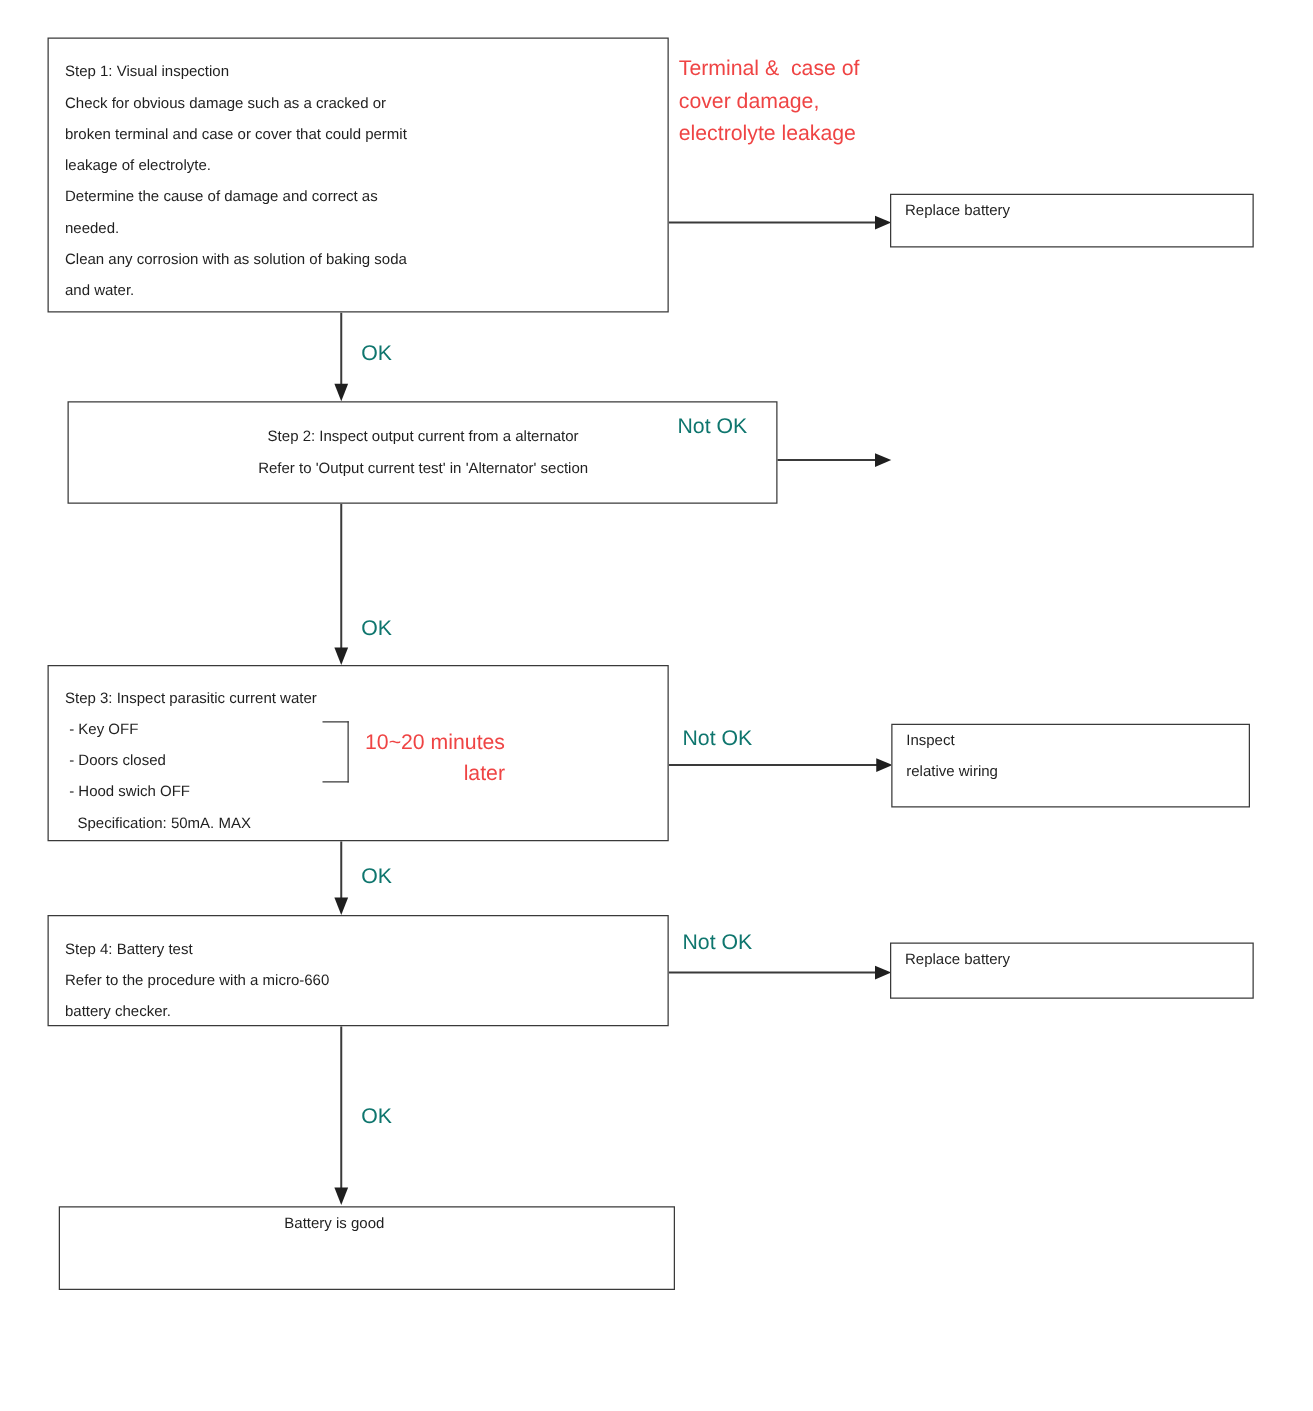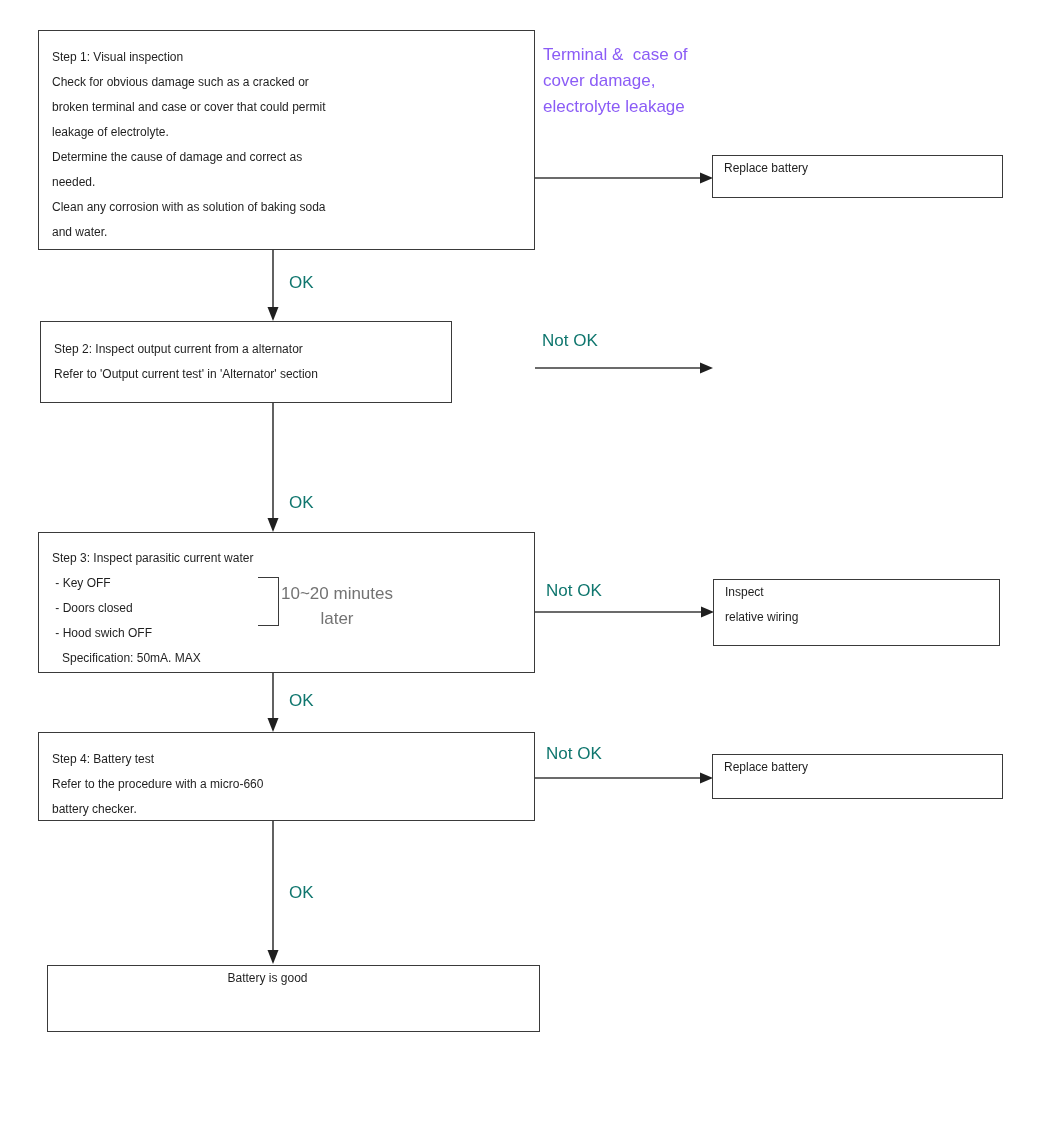--- a/index.html
+++ b/index.html
@@ -29,21 +29,21 @@
     color: #1f1f1f;
   }
   .pad {
     padding: 14px 12px 10px 13px;
   }
   .freetext {
     position: absolute;
     white-space: pre-wrap;
     font-size: 17px;
     line-height: 26px;
-    color: #8b5cf6;
+    color: #ef4444;
   }
   .edge-label {
     position: absolute;
     font-size: 17px;
     color: #0f766e;
     white-space: nowrap;
   }
   .vcenter {
     display: flex;
     align-items: flex-start;
@@ -63,25 +63,25 @@
     border-top: 1.6px solid #3a3a3a;
     border-right: 1.6px solid #3a3a3a;
     border-bottom: 1.6px solid #3a3a3a;
     box-sizing: border-box;
   }
   #step3-annotation {
     position: absolute;
     left: 270px;
     top: 581px;
     width: 134px;
-    text-align: center;
+    text-align: right;
     white-space: pre-wrap;
     font-size: 17px;
     line-height: 25px;
-    color: #737373;
+    color: #ef4444;
   }
 </style>
 </head>
 <body>
 
 <div id="canvas">
 
   <svg id="connectors" width="1050" height="1129">
     <g stroke="#3a3a3a" stroke-width="1.6" fill="#1f1f1f">
 
@@ -125,21 +125,21 @@
   <div class="freetext" style="left:543px; top:42px;">Terminal &amp;  case of
 cover damage,
 electrolyte leakage</div>
 
   <div class="box vcenter" style="left:712px; top:155px; width:291px; height:43px; padding-left:11px;">
     <div class="box-text">Replace battery</div>
   </div>
 
   <div class="edge-label" style="left:289px; top:273px;">OK</div>
 
-  <div class="box" style="left:40px; top:321px; width:412px; height:82px; padding:15px 12px 0 13px;">
+  <div class="box" style="left:54px; top:321px; width:568px; height:82px; padding:15px 12px 0 13px;text-align:center;">
     <div class="box-text">Step 2: Inspect output current from a alternator
 Refer to 'Output current test' in 'Alternator' section</div>
   </div>
 
   <div class="edge-label" style="left:542px; top:331px;">Not OK</div>
 
 
   <div class="edge-label" style="left:289px; top:493px;">OK</div>
 
   <div class="box" style="left:38px; top:532px; width:497px; height:141px; padding:13px 12px 0 13px;">

